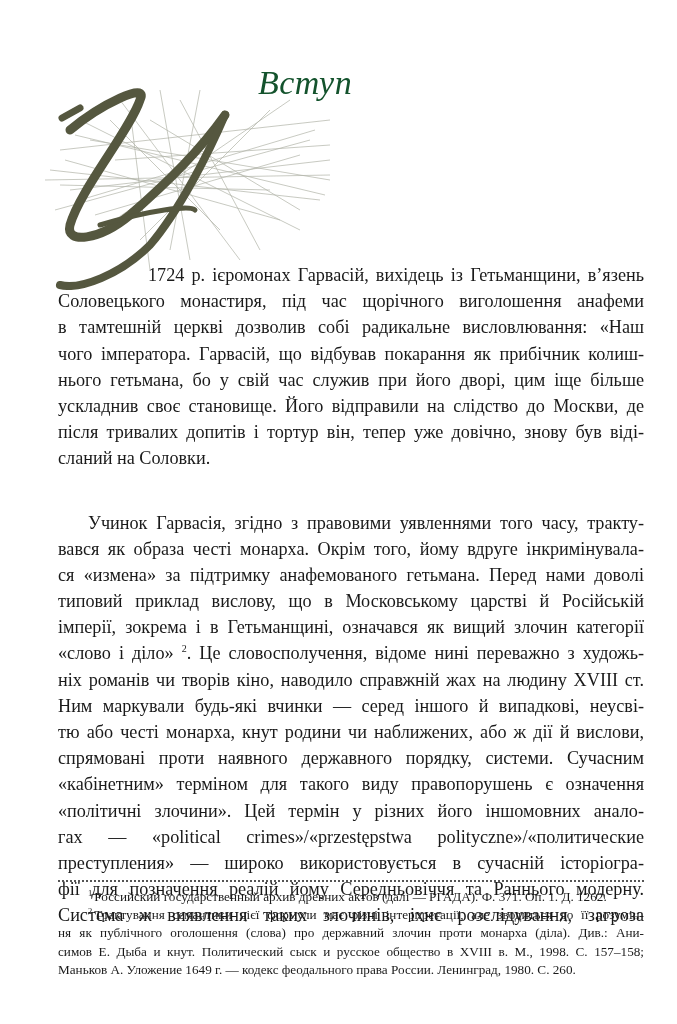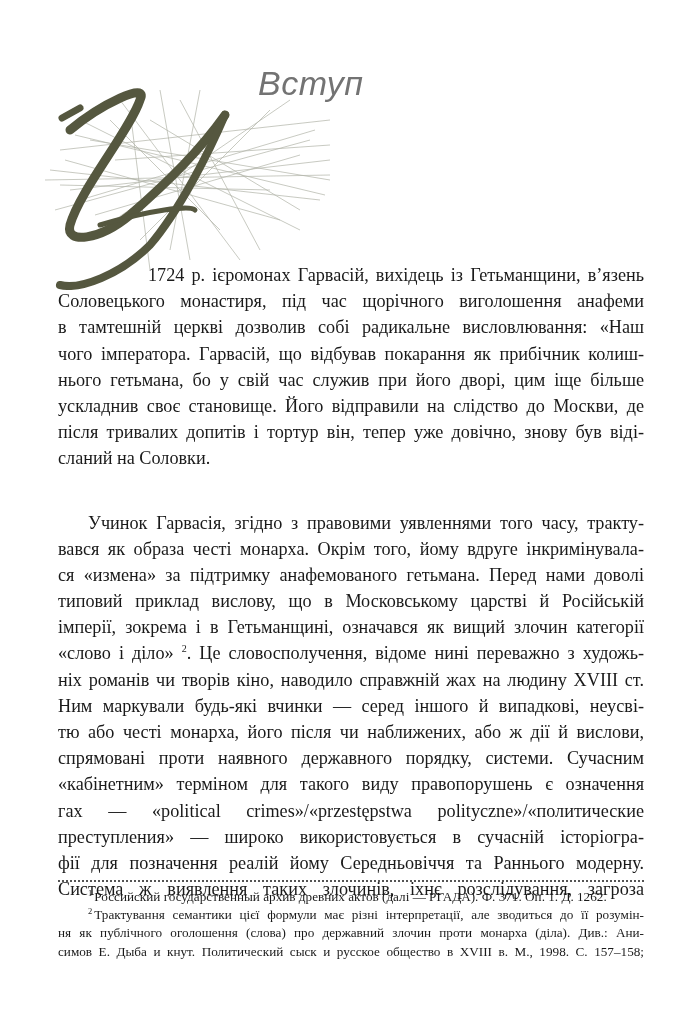--- a/index.html
+++ b/index.html
@@ -17,24 +17,24 @@
     }
     .page {
       position: absolute;
       left: 0; top: 0;
       width: 677px; height: 1024px;
     }
     .heading {
       position: absolute;
       left: 258px;
       top: 64px;
-      font-family: Liberation Sans, sans-serif;
+      font-family: Liberation Serif, serif;
       font-style: italic;
       font-size: 34px;
-      color: #737373;
+      color: #14532d;
       letter-spacing: 0.5px;
     }
     .dropcap {
       position: absolute;
       left: 40px;
       top: 60px;
       width: 300px;
       height: 230px;
     }
     .body-text {
@@ -151,31 +151,33 @@
     <span class="line last">сланий на Соловки.</span>
 
     <span class="line indent">Учинок Гарвасія, згідно з правовими уявленнями того часу, тракту-</span>
     <span class="line">вався як образа честі монарха. Окрім того, йому вдруге інкримінувала-</span>
     <span class="line">ся «измена» за підтримку анафемованого гетьмана. Перед нами доволі</span>
     <span class="line">типовий приклад вислову, що в Московському царстві й Російській</span>
     <span class="line">імперії, зокрема і в Гетьманщині, означався як вищий злочин категорії</span>
     <span class="line"><span>«слово і діло»</span>&nbsp;<sup>2</sup><span>. Це словосполучення, відоме нині переважно з художь-</span></span>
     <span class="line">ніх романів чи творів кіно, наводило справжній жах на людину XVIII ст.</span>
     <span class="line">Ним маркували будь-які вчинки — серед іншого й випадкові, неусві-</span>
-    <span class="line">тю або честі монарха, його після чи наближених, або ж дії й вислови,</span>
+    <span class="line">тю або честі монарха, кнут родини чи наближених, або ж дії й вислови,</span>
     <span class="line">спрямовані проти наявного державного порядку, системи. Сучасним</span>
     <span class="line">«кабінетним» терміном для такого виду правопорушень є означення</span>
+    <span class="line">«політичні злочини». Цей термін у різних його іншомовних анало-</span>
     <span class="line">гах — «political crimes»/«przestępstwa polityczne»/«политические</span>
     <span class="line">преступления» — широко використовується в сучасній історіогра-</span>
     <span class="line">фії для позначення реалій йому Середньовіччя та Раннього модерну.</span>
     <span class="line">Система ж виявлення таких злочинів, іхнє розслідування, загроза</span>
   </div>
 
   <div class="rule"></div>
 
   <div class="footnotes">
     <span class="fn-line indent last"><sup class="fn-num">1</sup><span>Российский государственный архив древних актов (далі — РГАДА). Ф. 371. Оп. 1. Д. 1262.</span></span>
     <span class="fn-line indent"><sup class="fn-num">2</sup><span>Трактування семантики цієї формули має різні інтерпретації, але зводиться до її розумін-</span></span>
     <span class="fn-line">ня як публічного оголошення (слова) про державний злочин проти монарха (діла). Див.: Ани-</span>
     <span class="fn-line">симов Е. Дыба и кнут. Политический сыск и русское общество в XVIII в. М., 1998. С. 157–158;</span>
+    <span class="fn-line last">Маньков А. Уложение 1649 г. — кодекс феодального права России. Ленинград, 1980. С. 260.</span>
   </div>
 
 </div>
 
 </body></html>

